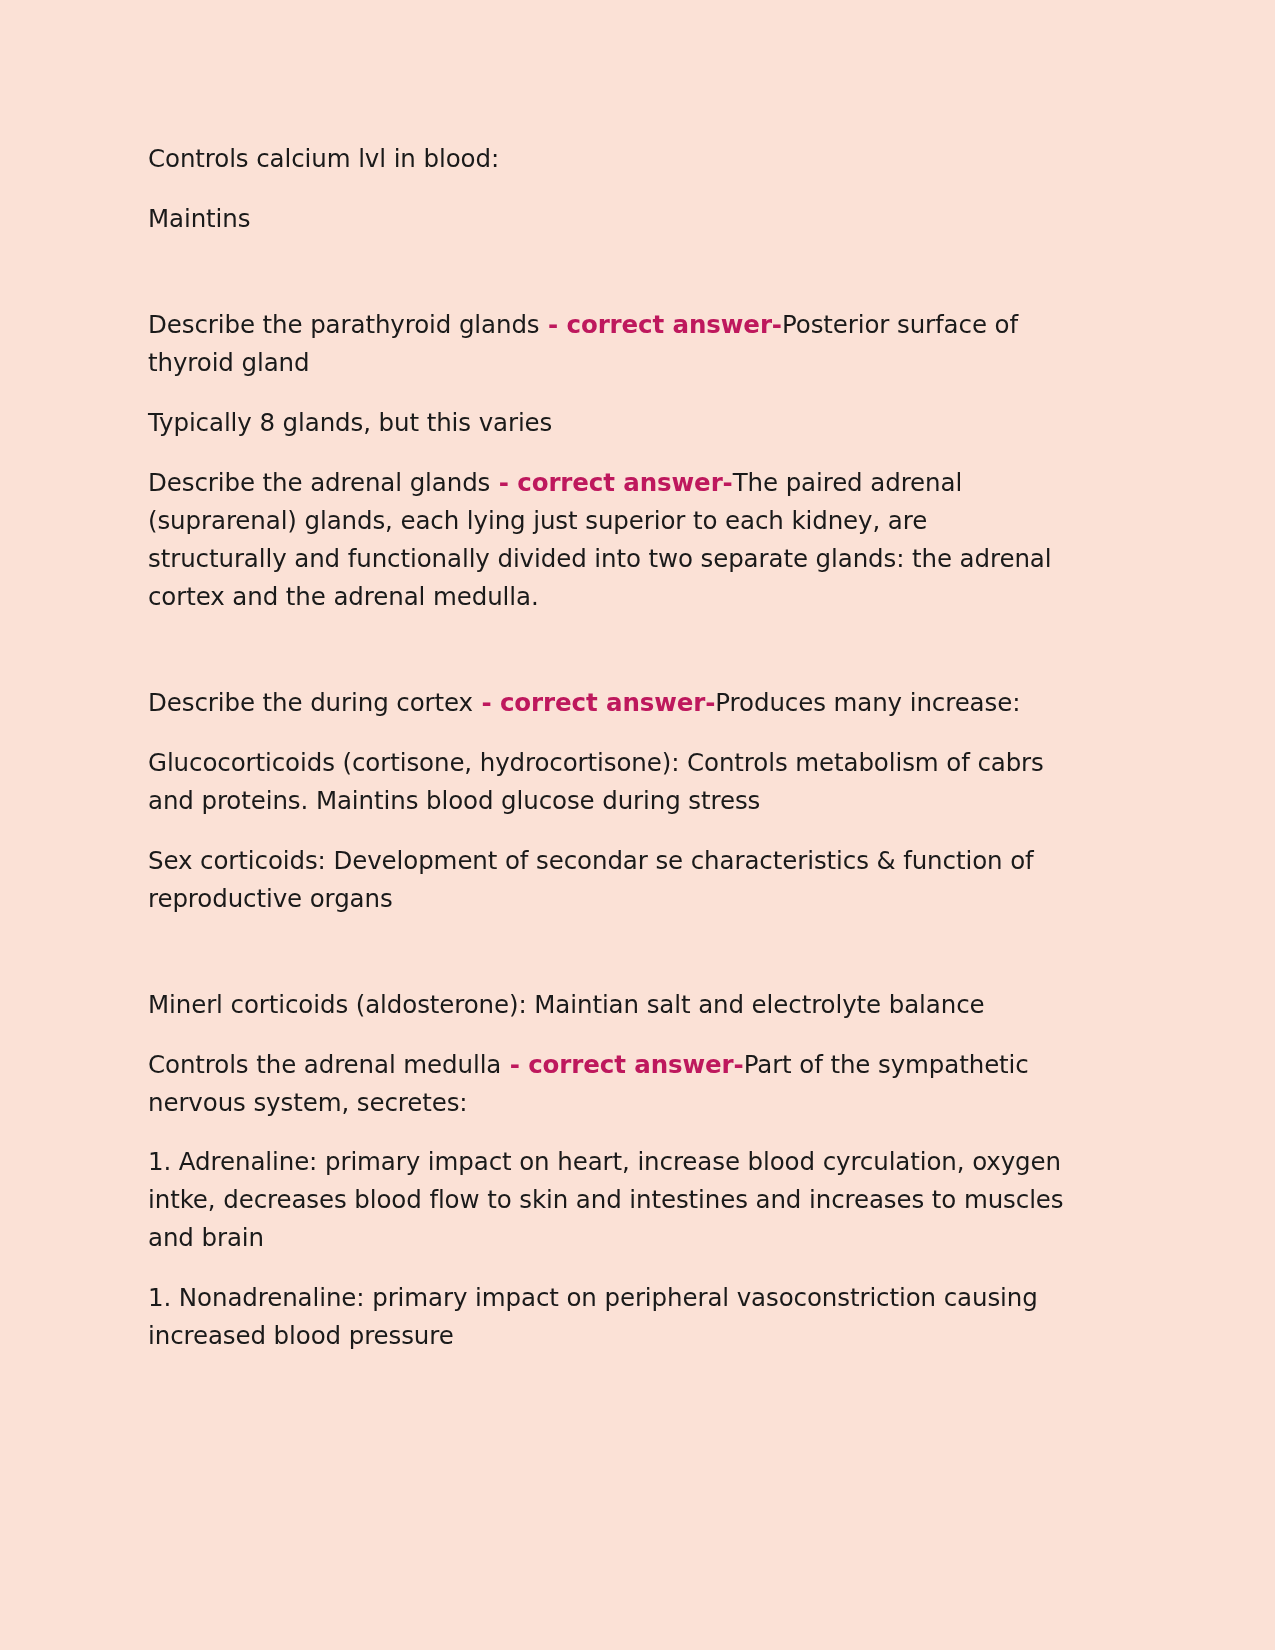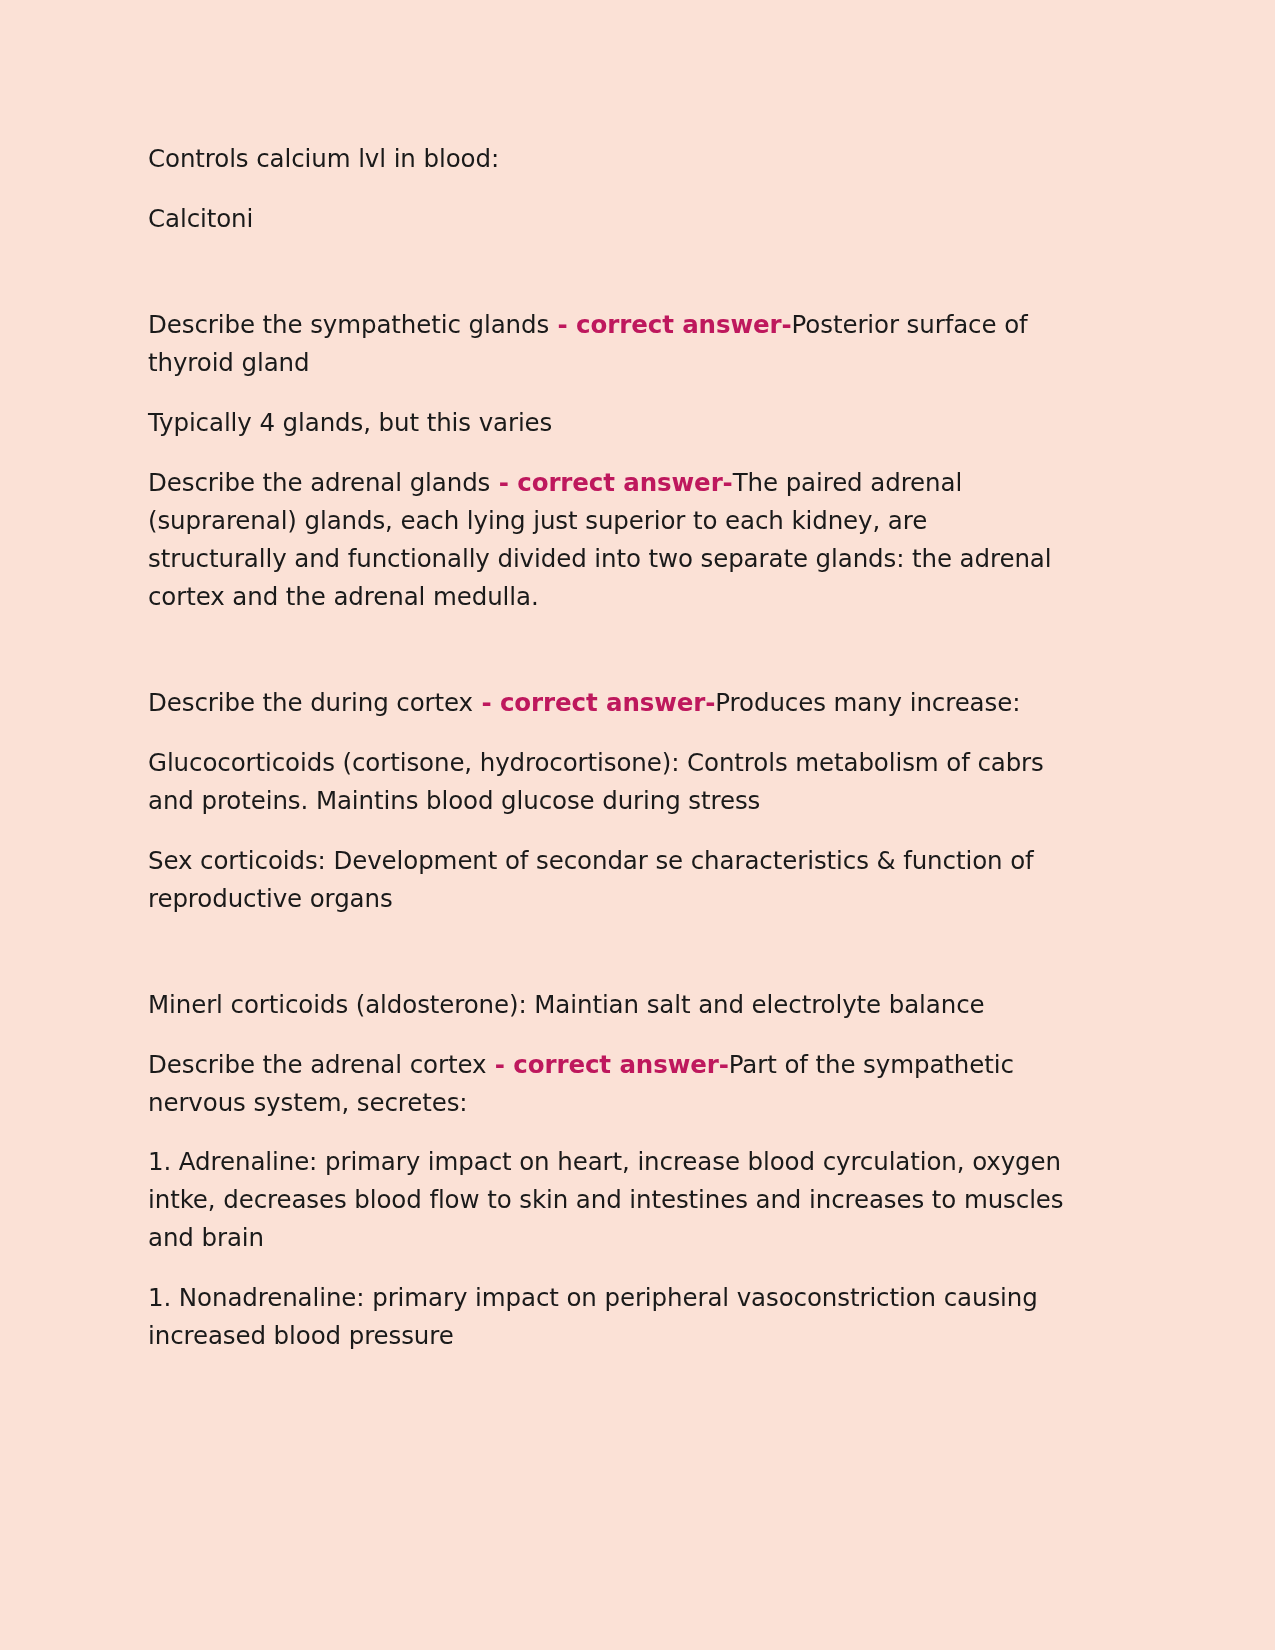--- a/index.html
+++ b/index.html
@@ -42,30 +42,30 @@
 <body>
 
 <div class="page">
   <div class="doc">
 
     <div>
       <p class="line">
         <span>Controls calcium lvl in blood:</span>
       </p>
       <p class="line spacer-after">
-        <span>Calcitoni</span>
+        <span>Maintins</span>
       </p>
     </div>
 
     <div>
       <p class="line">
-        <span>Describe the sympathetic glands</span><span class="answer-tag"> - correct answer-</span><span>Posterior surface of thyroid gland</span>
+        <span>Describe the parathyroid glands</span><span class="answer-tag"> - correct answer-</span><span>Posterior surface of thyroid gland</span>
       </p>
       <p class="line">
-        <span>Typically 4 glands, but this varies</span>
+        <span>Typically 8 glands, but this varies</span>
       </p>
     </div>
 
     <div>
       <p class="line spacer-after">
         <span>Describe the adrenal glands</span><span class="answer-tag"> - correct answer-</span><span>The paired adrenal (suprarenal) glands, each lying just superior to each kidney, are structurally and functionally divided into two separate glands: the adrenal cortex and the adrenal medulla.</span>
       </p>
     </div>
 
     <div>
@@ -78,21 +78,21 @@
       <p class="line spacer-after">
         <span>Sex corticoids: Development of secondar se characteristics &amp; function of reproductive organs</span>
       </p>
       <p class="line">
         <span>Minerl corticoids (aldosterone): Maintian salt and electrolyte balance</span>
       </p>
     </div>
 
     <div>
       <p class="line">
-        <span>Describe the adrenal cortex</span><span class="answer-tag"> - correct answer-</span><span>Part of the sympathetic nervous system, secretes:</span>
+        <span>Controls the adrenal medulla</span><span class="answer-tag"> - correct answer-</span><span>Part of the sympathetic nervous system, secretes:</span>
       </p>
       <p class="line">
         <span>1. Adrenaline: primary impact on heart, increase blood cyrculation, oxygen intke, decreases blood flow to skin and intestines and increases to muscles and brain</span>
       </p>
       <p class="line">
         <span>1. Nonadrenaline: primary impact on peripheral vasoconstriction causing increased blood pressure</span>
       </p>
     </div>
 
   </div>

